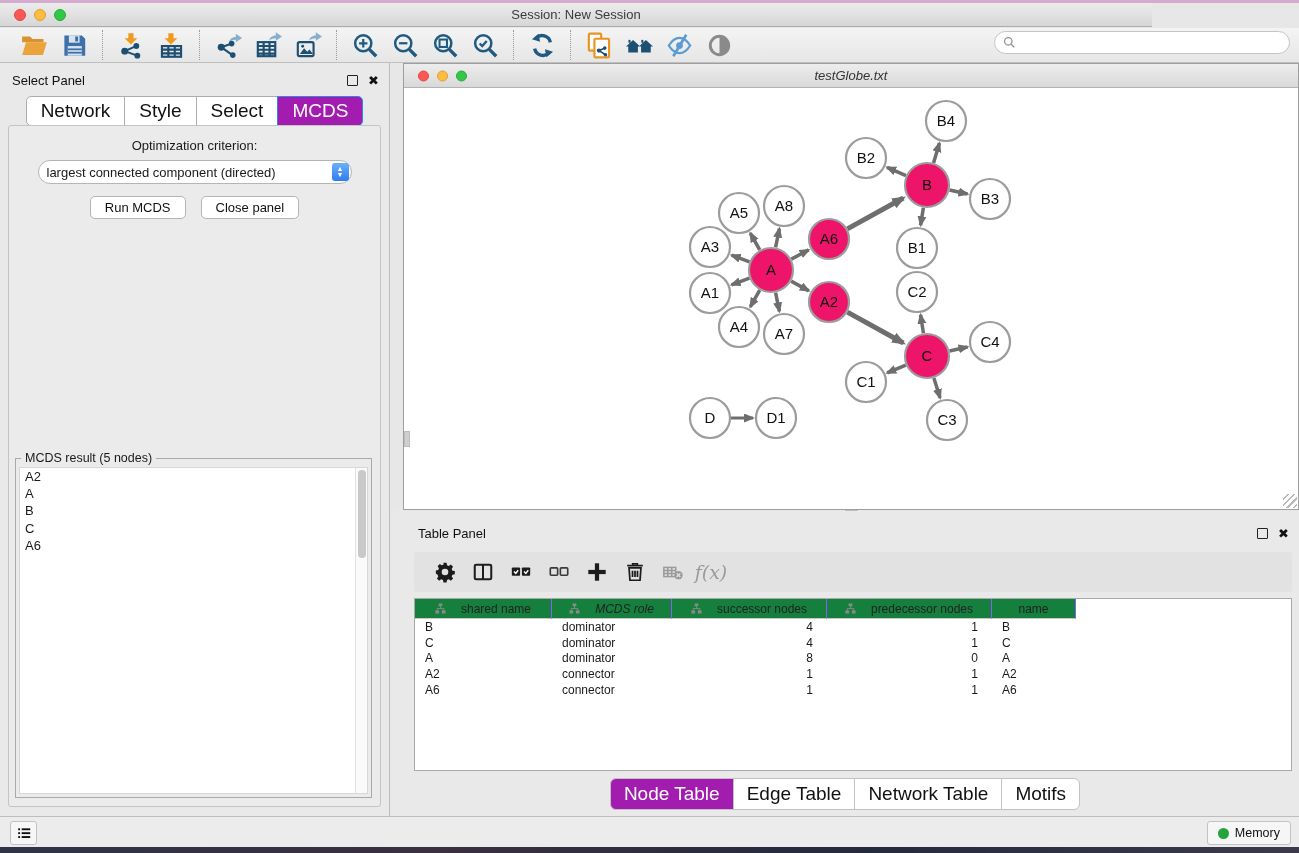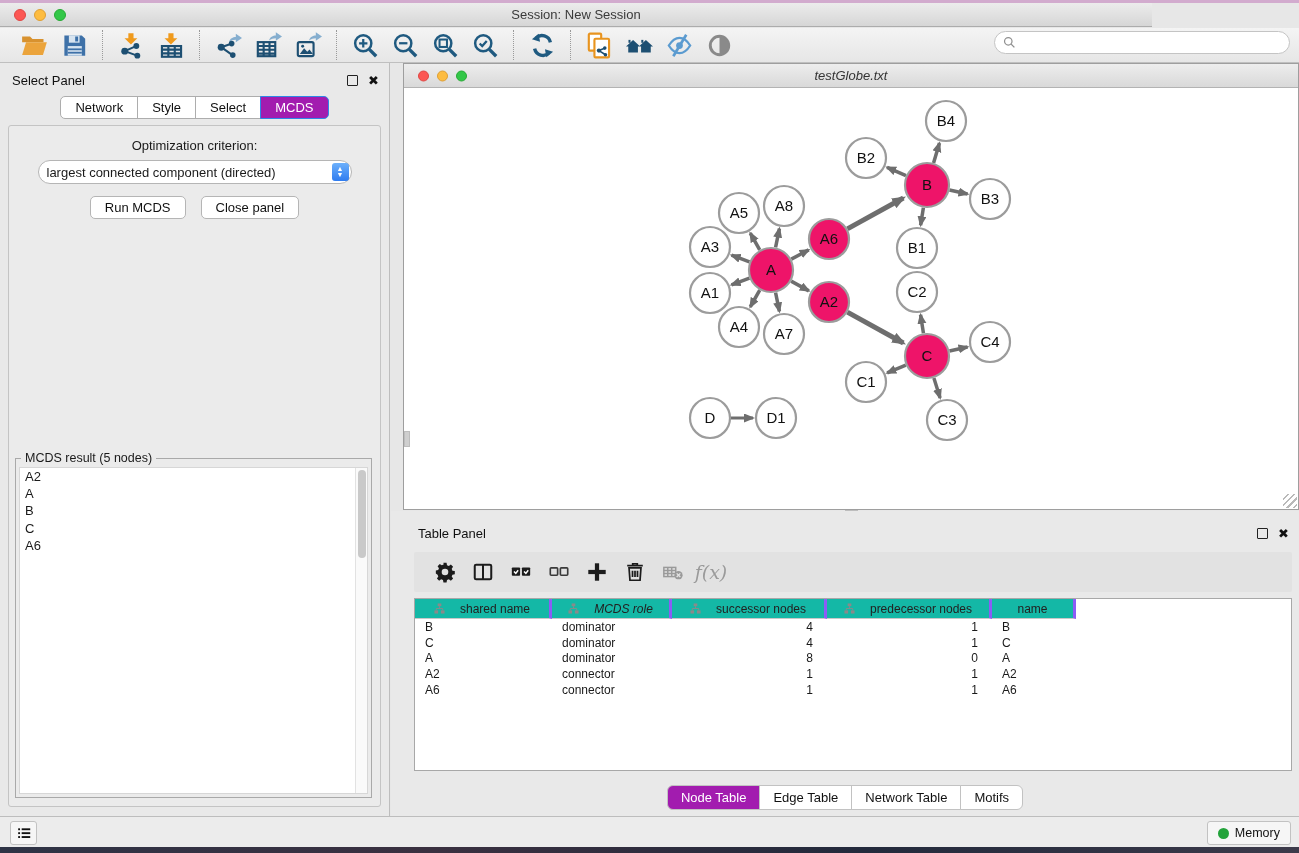--- a/index.html
+++ b/index.html
@@ -39,21 +39,21 @@
 
   
   .control-panel { position:absolute; top:63px; left:0; width:390px; height:754px;
      background:#e9e9e9; border-right:1px solid #bdbdbd; }
   .panel-head { position:absolute; top:8px; left:12px; right:10px; height:18px;
      display:flex; align-items:center; font-size:13px; color:#111; }
   .panel-head .spacer { flex:1; }
   .float-icon { width:11px; height:11px; border:1.6px solid #222; border-radius:1px; margin-right:10px; }
   .close-icon { font-size:13px; font-weight:bold; color:#111; line-height:11px; }
   .tabbar { position:absolute; top:33px; left:0; right:0; display:flex; justify-content:center; }
-  .seg-btn { background:#fff; border:1px solid #adadad; font-size:13px; padding:3px 14px;
+  .seg-btn { background:#fff; border:1px solid #adadad; font-size:19px; padding:3px 14px;
      margin-left:-1px; color:#111; cursor:default; }
   .seg-btn:first-child { border-radius:5px 0 0 5px; margin-left:0; }
   .seg-btn:last-child { border-radius:0 5px 5px 0; }
   .seg-btn.active { background:#a21caf; border-color:#2f86e8; color:#fff; }
   .cp-frame { position:absolute; top:62px; left:8px; right:8px; bottom:10px;
      border:1px solid #c4c4c4; border-radius:3px; background:#ebebeb; }
   .opt-label { margin-top:12px; text-align:center; font-size:13px; }
   .mac-select { position:relative; margin:7px auto 0 auto; width:314px; height:24px; background:#fff;
      border:1px solid #b5b5b5; border-radius:12px; display:flex; align-items:center;
      font-size:13px; padding-left:8px; }
@@ -98,21 +98,21 @@
   .tp-toolbar { position:absolute; top:41px; left:23px; right:7px; height:40px; background:#e2e2e2;
      border-radius:2px; display:flex; align-items:center; padding-left:12px; }
   .tp-btn { width:38px; height:32px; border:none; background:transparent; display:flex;
      align-items:center; justify-content:center; cursor:default; }
   .tp-btn svg { width:22px; height:22px; }
   .fx-label { font-family:"DejaVu Serif","Liberation Serif",serif; font-style:italic;
      font-size:19px; color:#9a9a9a; }
   .tp-table { position:absolute; top:87px; left:23px; right:7px; height:173px; background:#fff;
      border:1px solid #a8a8a8; overflow:hidden; }
   .tp-header-row { display:flex; height:20px; }
-  .th-cell { background:#14b8a6; border-right:3px solid #8b5cf6; border-bottom:1px solid #c9c9c9;
+  .th-cell { background:#15803d; border-right:1px solid #8b5cf6; border-bottom:1px solid #c9c9c9;
      font-size:12px; color:#222; display:flex; align-items:center; justify-content:center; gap:15px; }
   .th-cell svg { width:11px; height:11px; flex:none; }
   .tp-row { display:flex; height:15.8px; }
   .td-cell { font-size:12px; display:flex; align-items:center; }
   .td-cell.left { justify-content:flex-start; padding-left:10px; }
   .td-cell.right { justify-content:flex-end; padding-right:14px; }
   .tp-tabs { position:absolute; bottom:7px; left:0; right:0; display:flex; justify-content:center; }
   .tp-tabs .seg-btn { border-color:#c2c2c2; padding:4px 13px; }
   .tp-tabs .seg-btn:first-child { border-radius:6px 0 0 6px; }
   .tp-tabs .seg-btn:last-child { border-radius:0 6px 6px 0; }

